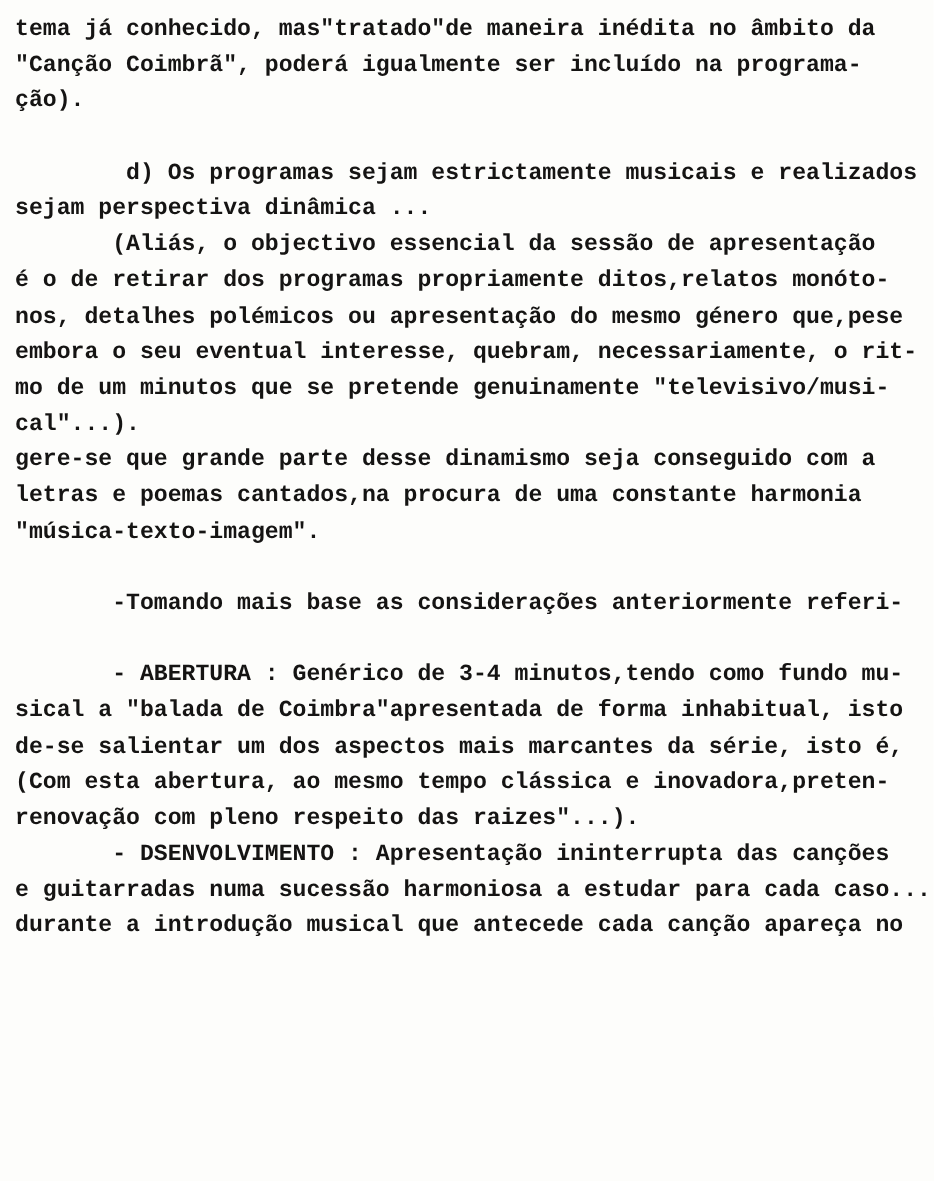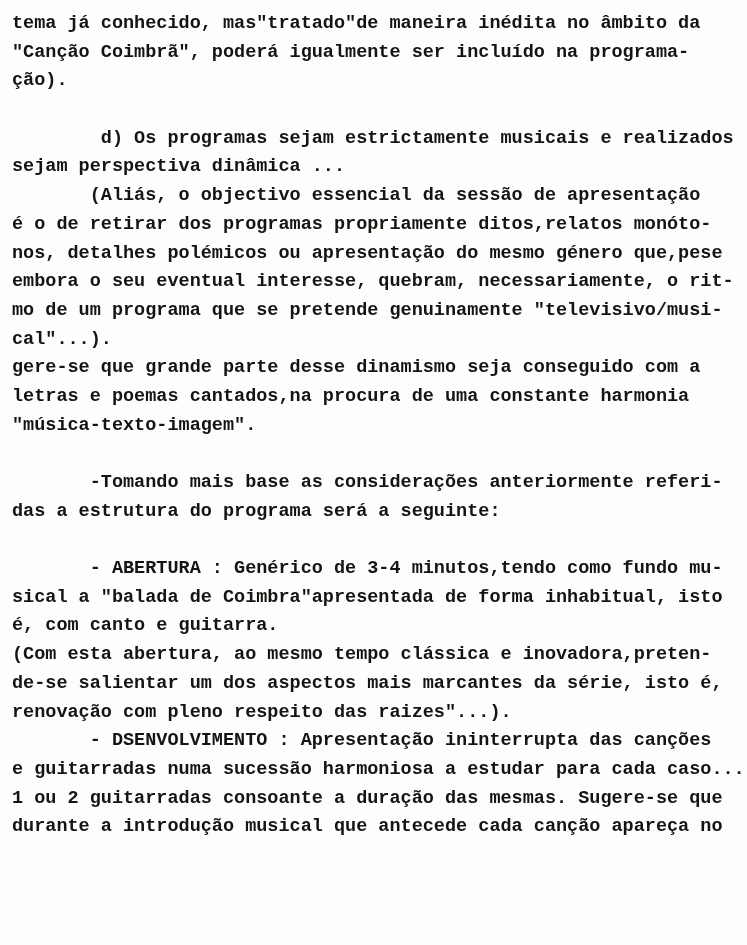--- a/index.html
+++ b/index.html
@@ -35,32 +35,29 @@
   <div class="doc-line">tema já conhecido, mas"tratado"de maneira inédita no âmbito da</div>
   <div class="doc-line">"Canção Coimbrã", poderá igualmente ser incluído na programa-</div>
   <div class="doc-line">ção).</div>
   <div class="doc-line"></div>
   <div class="doc-line">        d) Os programas sejam estrictamente musicais e realizados</div>
   <div class="doc-line">sejam perspectiva dinâmica ...</div>
   <div class="doc-line">       (Aliás, o objectivo essencial da sessão de apresentação</div>
   <div class="doc-line">é o de retirar dos programas propriamente ditos,relatos monóto-</div>
   <div class="doc-line">nos, detalhes polémicos ou apresentação do mesmo género que,pese</div>
   <div class="doc-line">embora o seu eventual interesse, quebram, necessariamente, o rit-</div>
-  <div class="doc-line">mo de um programa que se pretende genuinamente "televisivo/musi-</div>
+  <div class="doc-line">mo de um minutos que se pretende genuinamente "televisivo/musi-</div>
   <div class="doc-line">cal"...).</div>
   <div class="doc-line">gere-se que grande parte desse dinamismo seja conseguido com a</div>
   <div class="doc-line">letras e poemas cantados,na procura de uma constante harmonia</div>
   <div class="doc-line">"música-texto-imagem".</div>
   <div class="doc-line"></div>
   <div class="doc-line">       -Tomando mais base as considerações anteriormente referi-</div>
-  <div class="doc-line">das a estrutura do programa será a seguinte:</div>
   <div class="doc-line"></div>
   <div class="doc-line">       - ABERTURA : Genérico de 3-4 minutos,tendo como fundo mu-</div>
   <div class="doc-line">sical a "balada de Coimbra"apresentada de forma inhabitual, isto</div>
-  <div class="doc-line">é, com canto e guitarra.</div>
+  <div class="doc-line">de-se salientar um dos aspectos mais marcantes da série, isto é,</div>
   <div class="doc-line">(Com esta abertura, ao mesmo tempo clássica e inovadora,preten-</div>
-  <div class="doc-line">de-se salientar um dos aspectos mais marcantes da série, isto é,</div>
   <div class="doc-line">renovação com pleno respeito das raizes"...).</div>
   <div class="doc-line">       - DSENVOLVIMENTO : Apresentação ininterrupta das canções</div>
   <div class="doc-line">e guitarradas numa sucessão harmoniosa a estudar para cada caso...</div>
-  <div class="doc-line">1 ou 2 guitarradas consoante a duração das mesmas. Sugere-se que</div>
   <div class="doc-line">durante a introdução musical que antecede cada canção apareça no</div>
 </div>
 
 </body></html>

